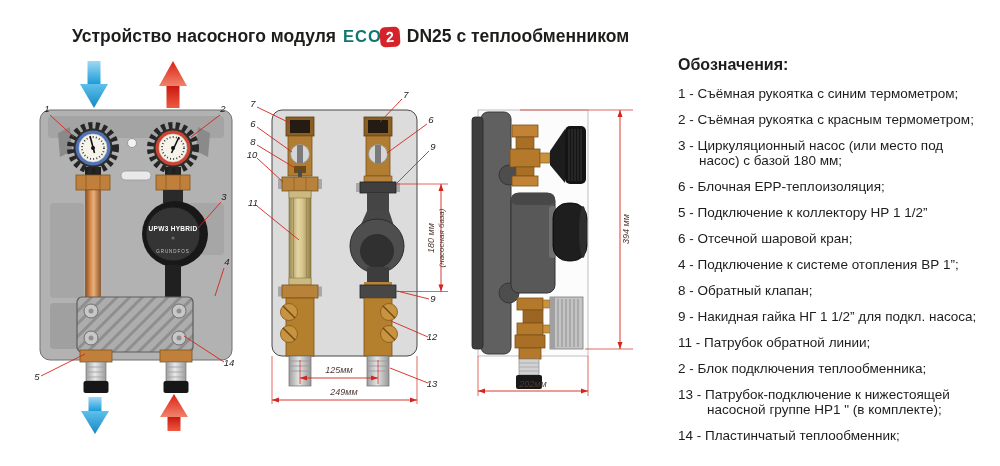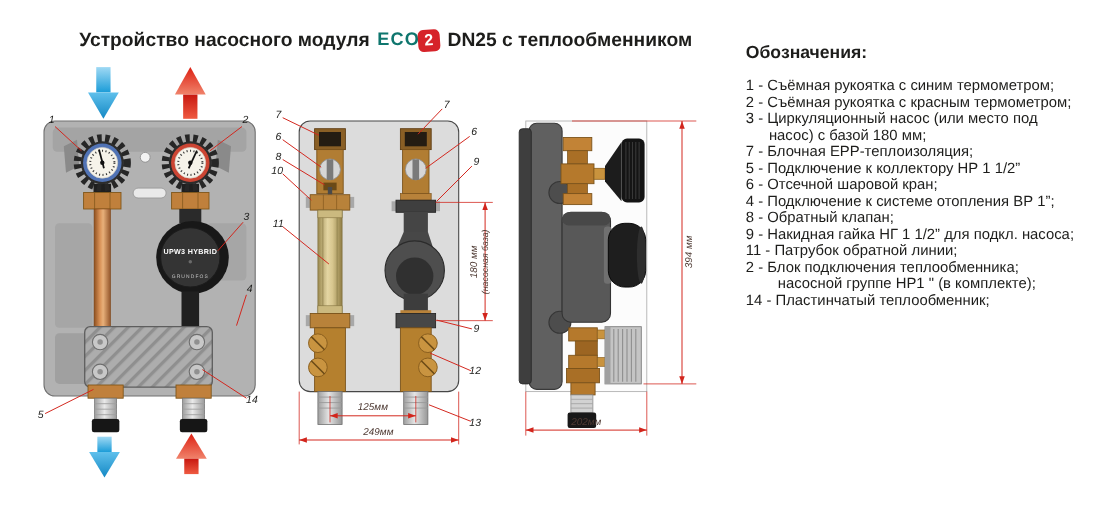--- a/index.html
+++ b/index.html
@@ -6,23 +6,23 @@
   body{
     width:1000px;height:466px;background:#ffffff;position:relative;overflow:hidden;
     font-family:"Liberation Sans",sans-serif;color:#1d1d1b;
   }
   .header{position:absolute;left:72px;top:26px;display:flex;align-items:center;gap:7px;white-space:nowrap;}
   .title-text{font-size:17.5px;font-weight:bold;color:#1d1d1b;}
   .eco-logo{display:flex;align-items:center;}
   .eco-text{font-size:16.5px;font-weight:bold;color:#0f766e;letter-spacing:1px;}
   .eco-badge{width:20px;height:20px;background:#d6232a;border-radius:5px;color:#fff;font-weight:bold;
     font-size:14.5px;display:flex;align-items:center;justify-content:center;transform:rotate(-4deg);margin-left:-2px;}
-  .legend{position:absolute;left:678px;top:40px;width:320px;}
+  .legend{position:absolute;left:678px;top:56px;width:320px;}
   .legend-heading{font-size:16px;font-weight:bold;margin:0 0 9px 0;}
-  .legend-row{font-size:13.5px;line-height:15px;margin-top:0;}
+  .legend-row{font-size:13.5px;line-height:15px;margin-top:11px;}
   .legend-row.first{margin-top:12px;}
   .legend-row.cont{margin-top:0;padding-left:21px;}
   .legend-row.cont2{margin-top:0;padding-left:29px;}
   .d1{position:absolute;left:28px;top:53px;}
   .d2{position:absolute;left:245px;top:53px;}
   .d3{position:absolute;left:465px;top:53px;}
   .co{font-style:italic;font-size:9.5px;fill:#1d1d1b;font-family:"Liberation Sans",sans-serif;}
   .dim{font-style:italic;font-size:9px;fill:#4e3a33;font-family:"Liberation Sans",sans-serif;}
   .dimsub{font-style:italic;font-size:8px;fill:#4e3a33;font-family:"Liberation Sans",sans-serif;}
   .red{stroke:#d2251c;stroke-width:0.9;fill:none;}
@@ -408,23 +408,24 @@
     <text class="dim" x="68" y="333.5" text-anchor="middle">202мм</text>
   </g>
 </svg>
 
 <div class="legend">
   <div class="legend-heading">Обозначения:</div>
   <div class="legend-row first">1 - Съёмная рукоятка с синим термометром;</div>
   <div class="legend-row">2 - Съёмная рукоятка с красным термометром;</div>
   <div class="legend-row">3 - Циркуляционный насос (или место под</div>
   <div class="legend-row cont">насос) с базой 180 мм;</div>
-  <div class="legend-row">7 - Блочная EPP-теплоизоляция;</div>
+  <div class="legend-row">6 - Блочная EPP-теплоизоляция;</div>
   <div class="legend-row">5 - Подключение к коллектору НР 1 1/2”</div>
   <div class="legend-row">6 - Отсечной шаровой кран;</div>
   <div class="legend-row">4 - Подключение к системе отопления ВР 1”;</div>
   <div class="legend-row">8 - Обратный клапан;</div>
   <div class="legend-row">9 - Накидная гайка НГ 1 1/2” для подкл. насоса;</div>
   <div class="legend-row">11 - Патрубок обратной линии;</div>
   <div class="legend-row">2 - Блок подключения теплообменника;</div>
+  <div class="legend-row">13 - Патрубок-подключение к нижестоящей</div>
   <div class="legend-row cont2">насосной группе НР1 " (в комплекте);</div>
   <div class="legend-row">14 - Пластинчатый теплообменник;</div>
 </div>
 
 </body></html>

